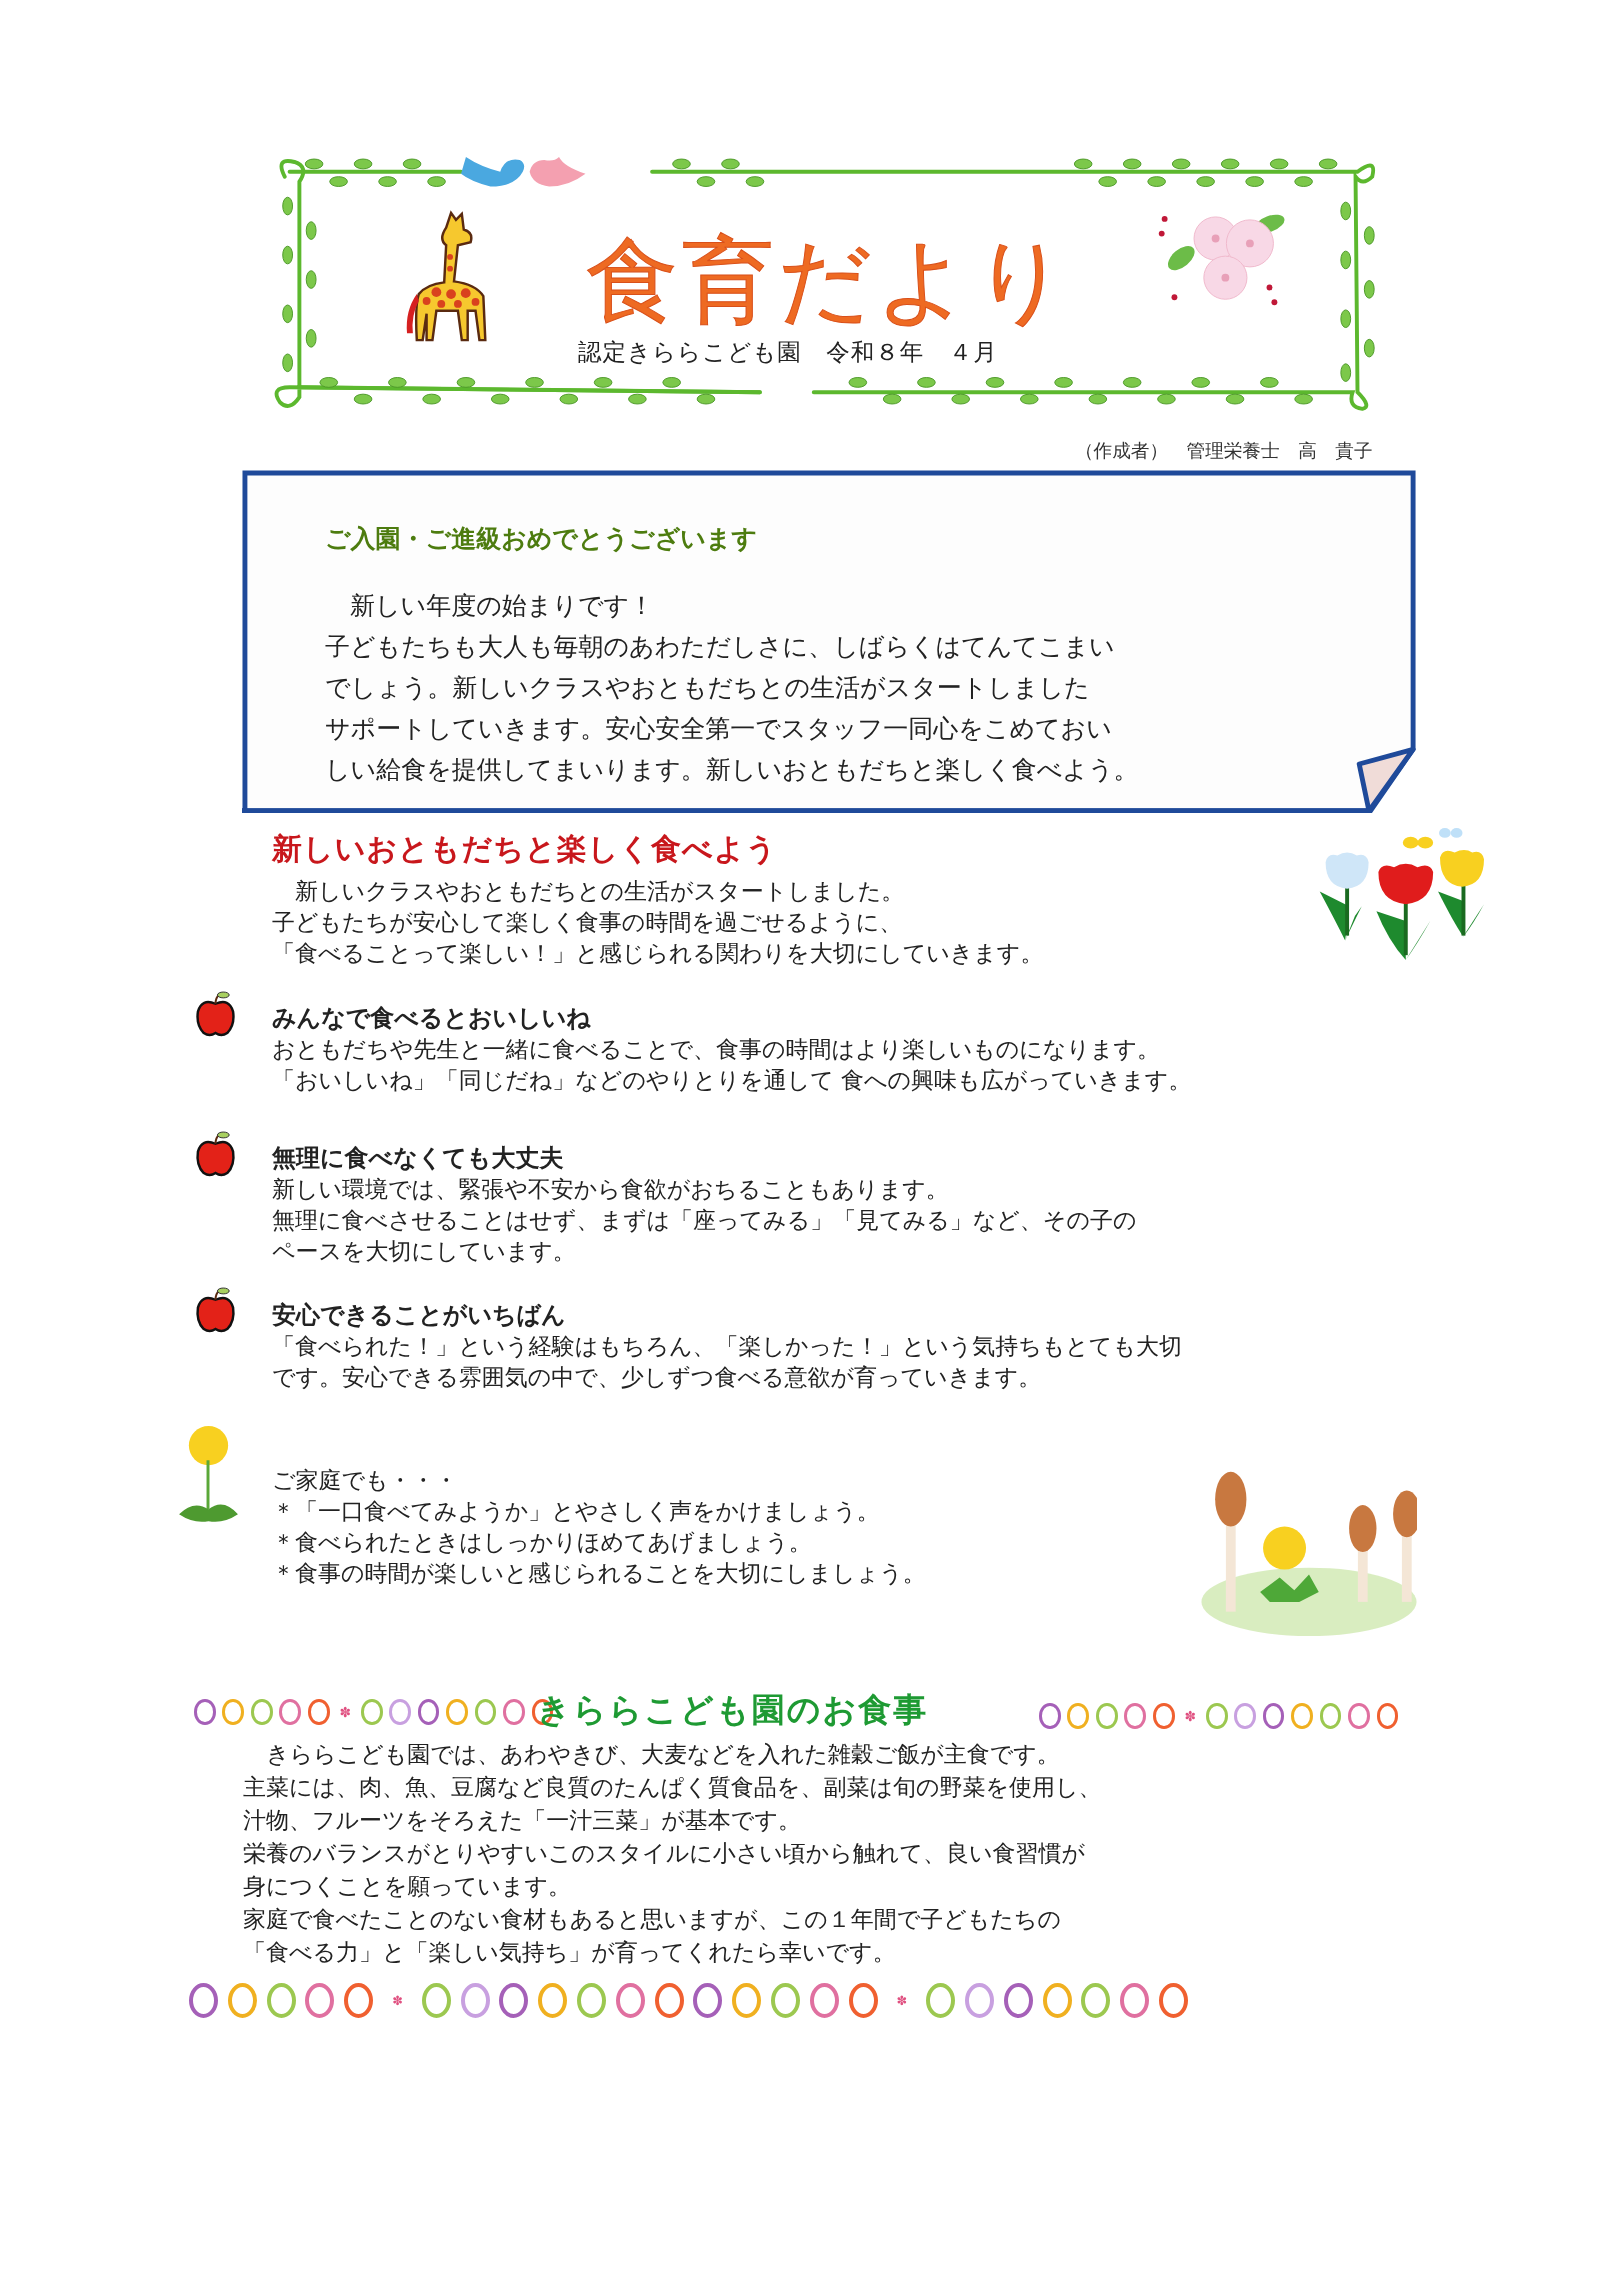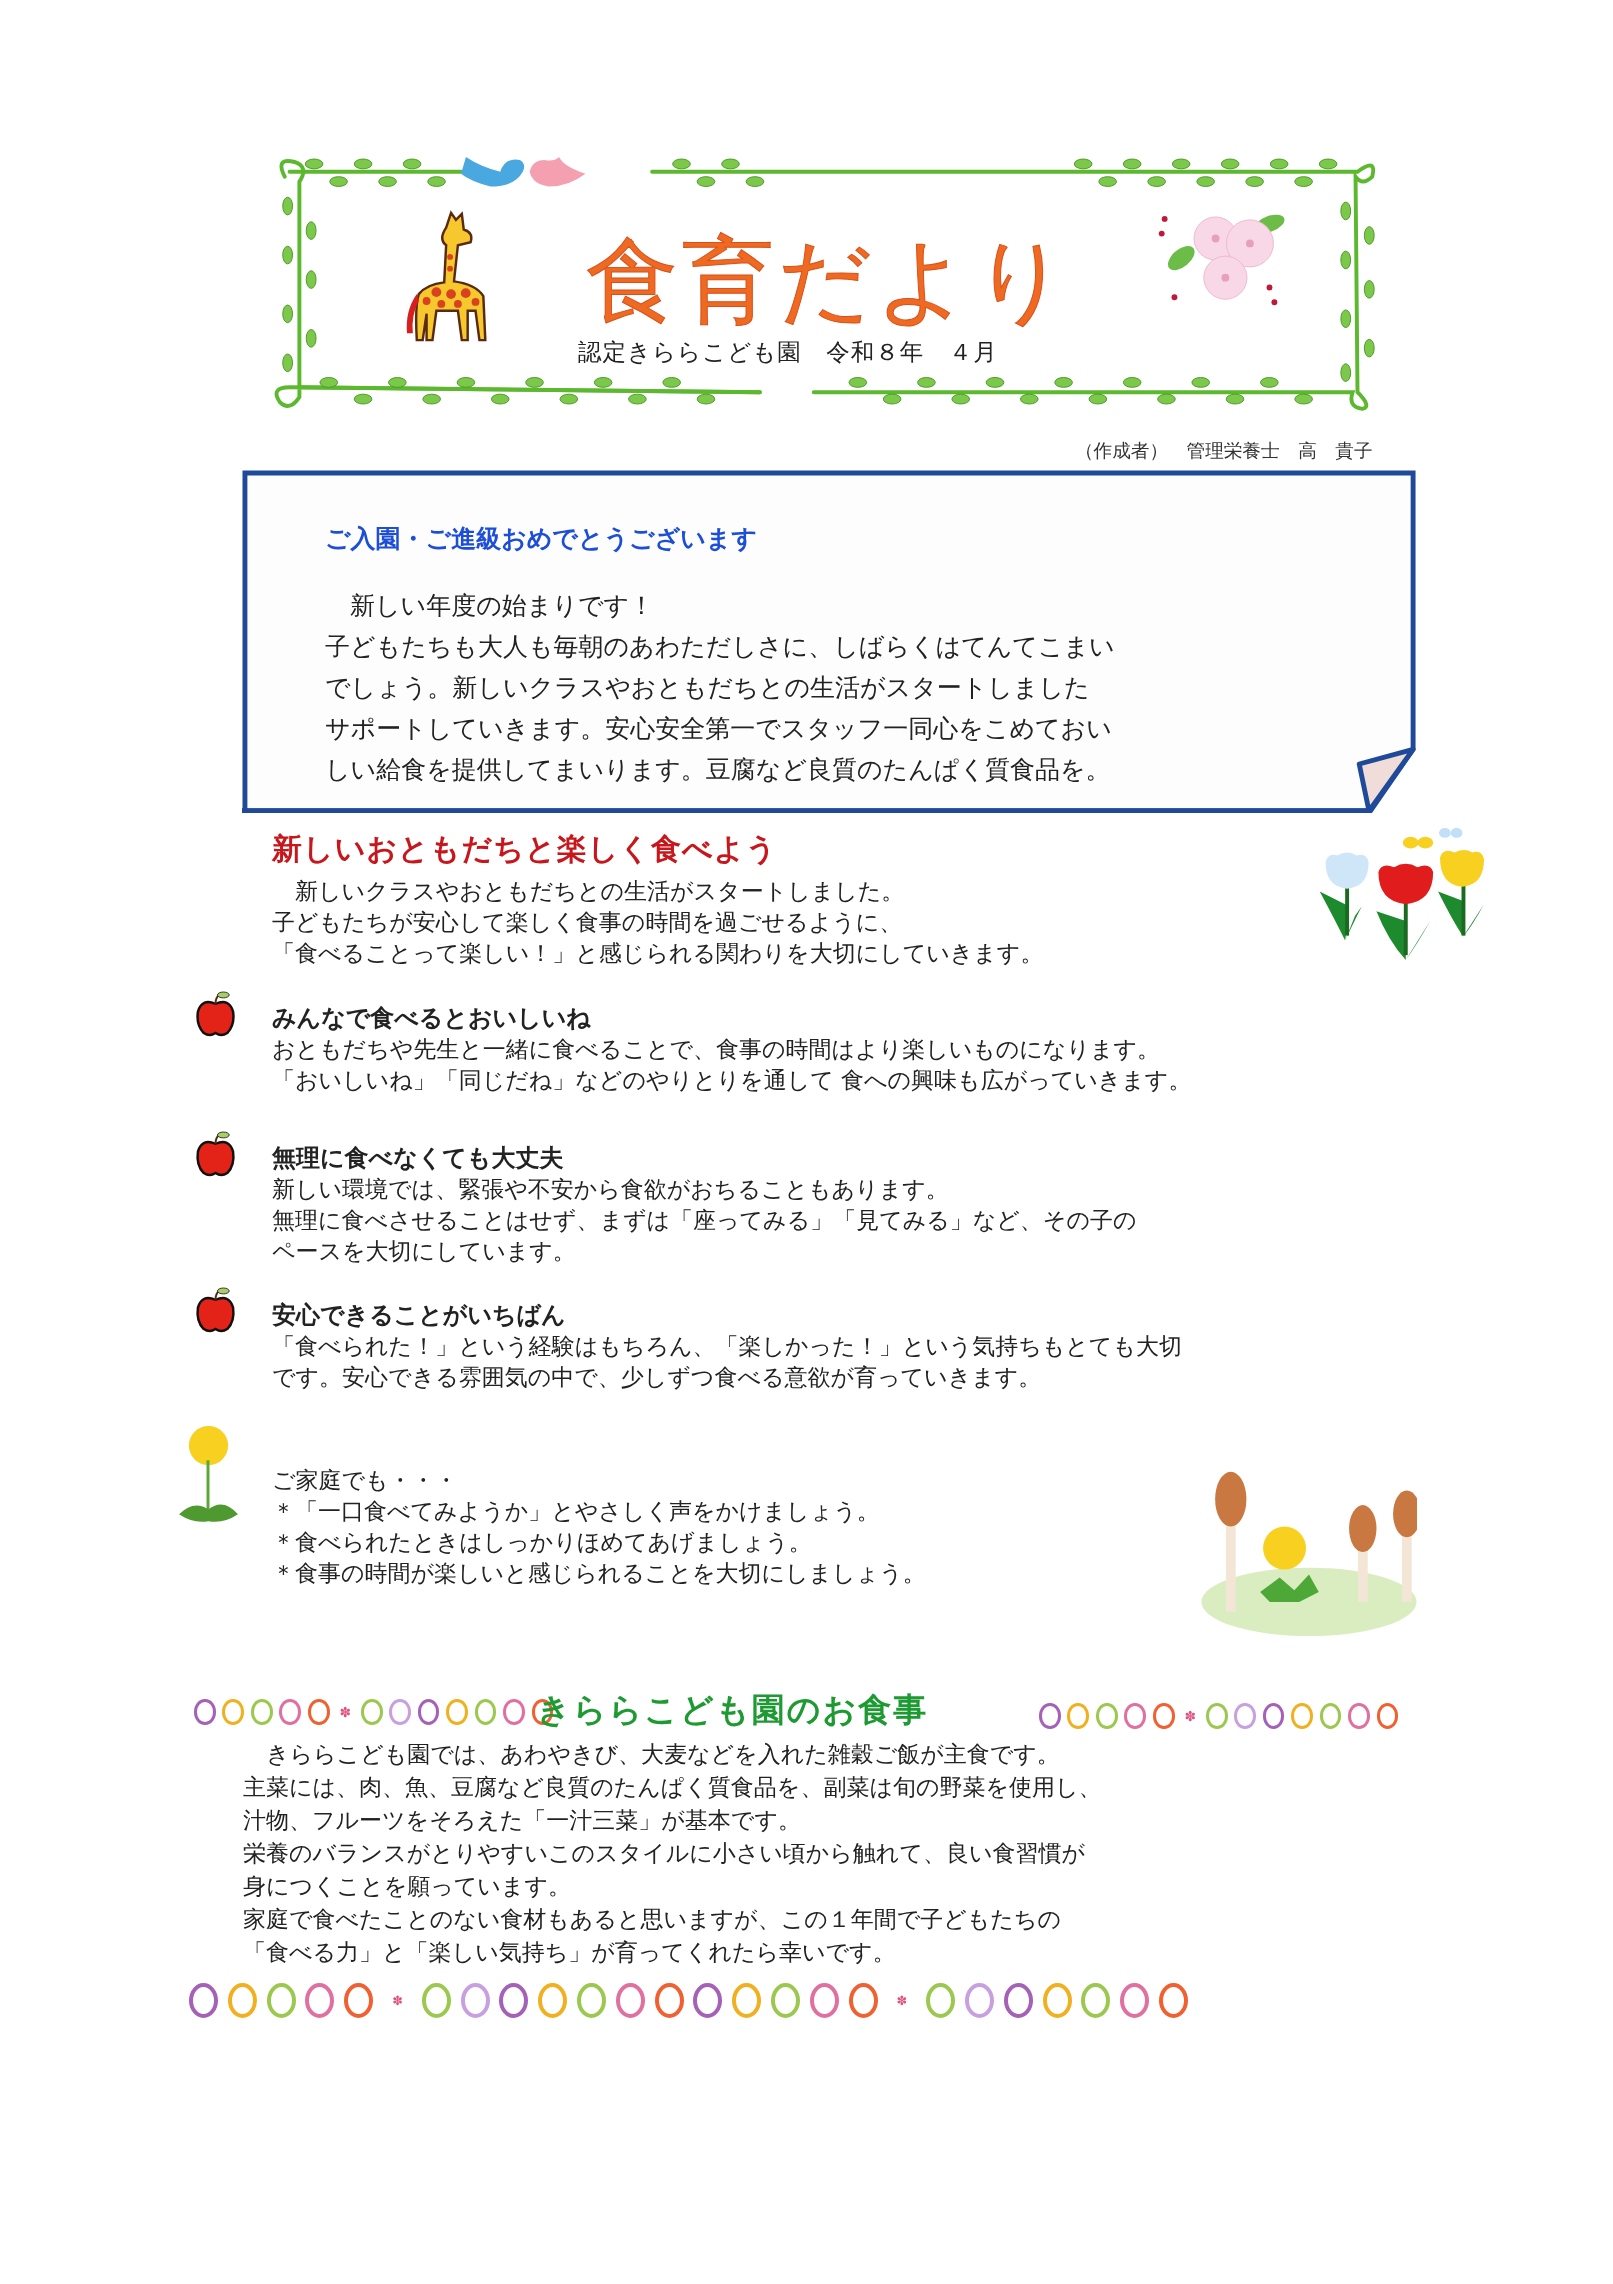--- a/index.html
+++ b/index.html
@@ -11,21 +11,21 @@
   #header-frame { left:270px; top:152px; width:1112px; height:260px; }
   .hdr-title { left:586px; top:235px; font-size:92px; color:#ee6a22; letter-spacing:3.9px;
                font-weight:normal; line-height:1; -webkit-text-stroke:1px #d9501a;
                font-family:"DejaVu Sans", sans-serif; }
   .hdr-sub { left:578px; top:336px; font-size:23.5px; color:#222; letter-spacing:1px; white-space:pre; }
   .author { left:1075px; top:438px; font-size:18.6px; color:#333; white-space:pre; }
 
   
   #greet-box { left:242px; top:470px; width:1176px; height:343px; }
   .greet-text { left:325px; top:521px; width:980px; font-size:25px; line-height:35px; color:#222; }
-  .greet-title { font-weight:bold; font-size:25px; color:#1d4ed8; }
+  .greet-title { font-weight:bold; font-size:25px; color:#4d7c0f; }
   .greet-line { white-space:pre;margin-top:32px; }
 
   
   .sec-red-title { left:272px; top:829px; font-size:30px; color:#c8171c; font-weight:bold; letter-spacing:1px; }
   .para { font-size:23px; line-height:31px; color:#222; white-space:pre; }
 
   .item-title { font-size:24px; color:#222; font-weight:bold; }
   .apple { width:43px; height:49px; }
 
   .green-title { left:537px; top:1688px; font-size:33px; color:#1e9a33; font-weight:bold; letter-spacing:2px; }
@@ -168,21 +168,21 @@
   <path d="M1195 285 L1140 300 L1150 348 Z" fill="#f0dcd8" stroke="#1f4a9a" stroke-width="5" stroke-linejoin="round"></path>
   <rect x="0" y="345" width="1150" height="8" fill="#1f4a9a"></rect>
 </svg>
 
 <div class="abs greet-text">
   <div class="greet-title">ご入園・ご進級おめでとうございます</div>
   <div class="greet-line">　新しい年度の始まりです！</div>
   <div class="greet-line" style="margin-top:5.9px">子どもたちも大人も毎朝のあわただしさに、しばらくはてんてこまい</div>
   <div class="greet-line" style="margin-top:5.9px">でしょう。新しいクラスやおともだちとの生活がスタートしました</div>
   <div class="greet-line" style="margin-top:5.9px">サポートしていきます。安心安全第一でスタッフ一同心をこめておい</div>
-  <div class="greet-line" style="margin-top:5.9px">しい給食を提供してまいります。豆腐など良質のたんぱく質食品を。</div>
+  <div class="greet-line" style="margin-top:5.9px">しい給食を提供してまいります。新しいおともだちと楽しく食べよう。</div>
 </div>
 
 <div class="abs sec-red-title">新しいおともだちと楽しく食べよう</div>
 <div class="abs" style="left:272px;top:876px">
   <div class="para">　新しいクラスやおともだちとの生活がスタートしました。</div>
   <div class="para">子どもたちが安心して楽しく食事の時間を過ごせるように、</div>
   <div class="para">「食べることって楽しい！」と感じられる関わりを大切にしていきます。</div>
 </div>
 
 <svg class="abs" style="left:1308px;top:828px" width="176" height="137" viewBox="0 0 180 140">

